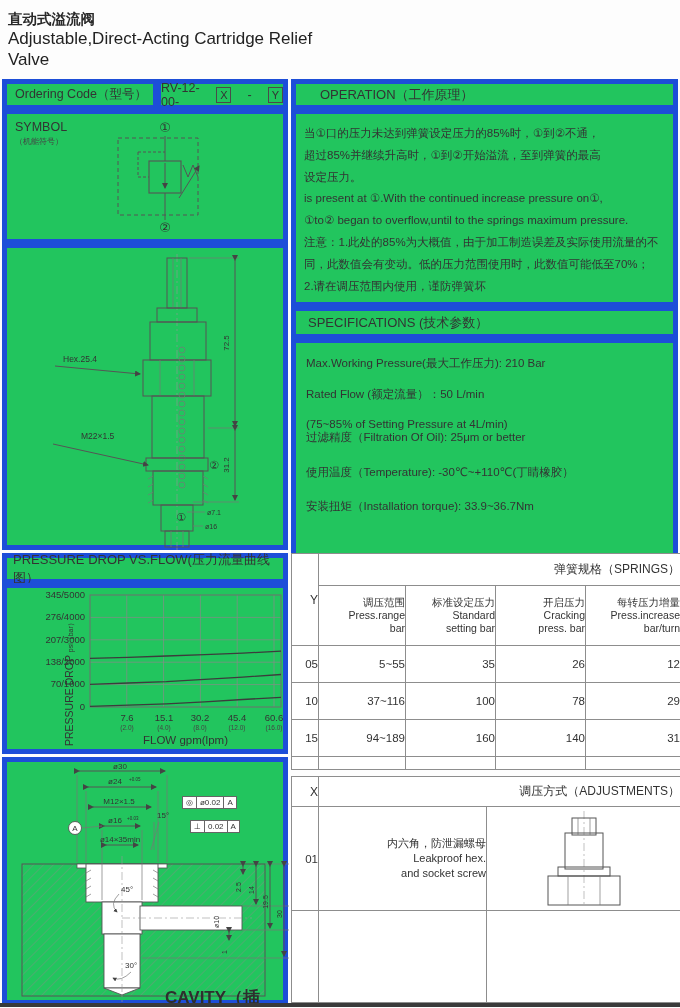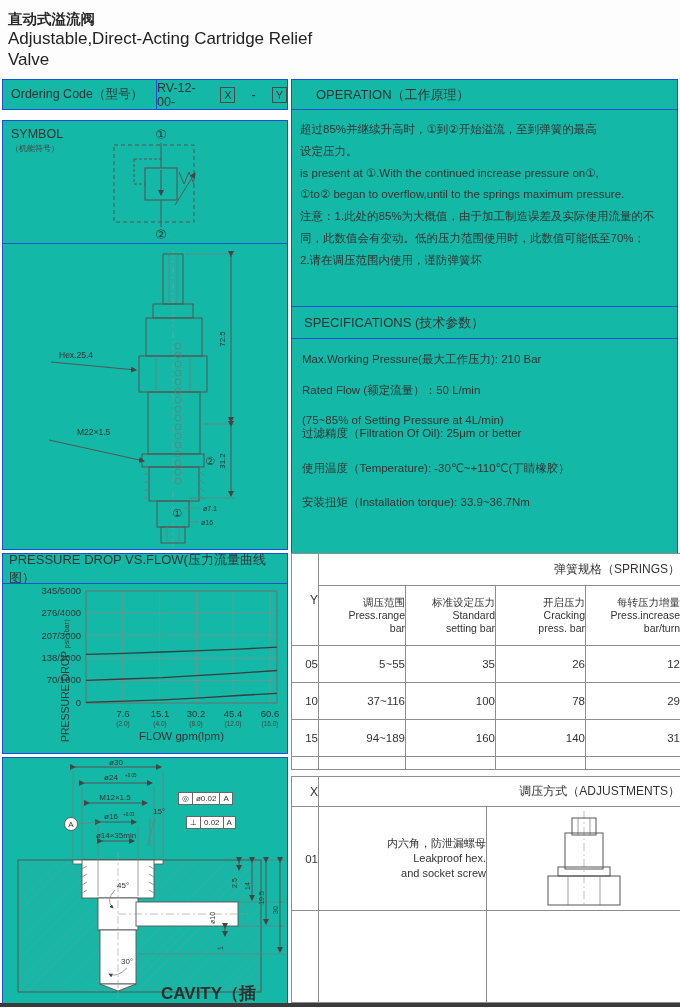--- a/index.html
+++ b/index.html
@@ -1,40 +1,40 @@
 <!DOCTYPE html>
 <html><head>
 <meta charset="utf-8">
 <style>
   html,body{margin:0;padding:0;}
   body{width:680px;height:1008px;position:relative;background:#fdfdfd;
        font-family:"Liberation Sans","DejaVu Sans",sans-serif;color:#333;}
   .abs{position:absolute;}
-  .panel{position:absolute;background:#14b8a6;border:1px solid #1d4ed8;box-sizing:border-box;}
+  .panel{position:absolute;background:#22c55e;border:5px solid #1d4ed8;box-sizing:border-box;}
   .hdr{font-size:13px;color:#333;display:flex;align-items:center;}
   
   #title-zh{left:8px;top:10px;font-size:14.5px;font-weight:600;color:#2a2a2a;}
   #title-en{left:8px;top:28px;font-size:17px;line-height:21px;color:#222;}
   
   #ordering-label{left:2px;top:79px;width:156px;height:31px;padding-left:8px;}
   #ordering-value{left:156px;top:79px;width:132px;height:31px;display:flex;align-items:center;
                   justify-content:center;font-size:12.5px;gap:16px;}
   .codebox{border:1px solid #4a4a4a;padding:0 3px;font-size:11px;line-height:14px;}
   
   #operation-header{left:291px;top:79px;width:387px;height:31px;padding-left:24px;}
   #operation-body{left:291px;top:109px;width:387px;height:198px;padding:9px 4px 0 8px;overflow:hidden;}
   .op-line{font-size:11.5px;line-height:21.8px;white-space:nowrap;color:#333;}
   #specs-header{left:291px;top:306px;width:387px;height:33px;padding-left:12px;}
   #specs-body{left:291px;top:338px;width:387px;height:224px;padding:13px 0 0 10px;overflow:hidden;}
   .spec-item{font-size:11.5px;margin-bottom:16px;white-space:nowrap;}
   .spec-item:nth-child(3){margin-bottom:0;}
   .spec-item:nth-child(4){margin-bottom:20px;}
   .spec-item:nth-child(5),.spec-item:nth-child(6){margin-bottom:19px;}
   
-  #symbol-panel{left:2px;top:109px;width:286px;height:135px;margin-top:11px;}
+  #symbol-panel{left:2px;top:109px;width:286px;height:135px;}
   #symbol-title{left:8px;top:6px;font-size:12.5px;color:#333;}
   #symbol-sub{left:8px;top:22px;font-size:8px;color:#444;}
   #valve-panel{left:2px;top:243px;width:286px;height:307px;}
   
   #chart-header{left:2px;top:553px;width:286px;height:31px;padding-left:6px;font-weight:500;}
   #chart-panel{left:2px;top:583px;width:286px;height:171px;overflow:hidden;}
   .ytick{position:absolute;left:28px;width:50px;text-align:right;font-size:9.5px;color:#333;}
   .xtick{position:absolute;width:40px;text-align:center;font-size:9.5px;top:124px;color:#333;}
   .xsub{position:absolute;width:40px;text-align:center;font-size:6.5px;top:136px;color:#444;}
   #flow-label{position:absolute;left:83px;width:191px;top:146px;text-align:center;font-size:11.5px;}
@@ -78,20 +78,21 @@
   <span>RV-12-00-</span>
     <span class="codebox">X</span>
     <span>-</span>
     <span class="codebox">Y</span>
 </div>
 
 <div class="panel hdr" id="operation-header">
   <span>OPERATION（工作原理）</span>
 </div>
 <div class="panel" id="operation-body">
+  <div class="op-line">当①口的压力未达到弹簧设定压力的85%时，①到②不通，</div>
   <div class="op-line">超过85%并继续升高时，①到②开始溢流，至到弹簧的最高</div>
   <div class="op-line">设定压力。</div>
   <div class="op-line">is present at ①.With the continued increase pressure on①,</div>
   <div class="op-line">①to② began to overflow,until to the springs maximum pressure.</div>
   <div class="op-line">注意：1.此处的85%为大概值，由于加工制造误差及实际使用流量的不</div>
   <div class="op-line">同，此数值会有变动。低的压力范围使用时，此数值可能低至70%；</div>
   <div class="op-line">2.请在调压范围内使用，谨防弹簧坏</div>
 </div>
 
 <div class="panel hdr" id="specs-header">

